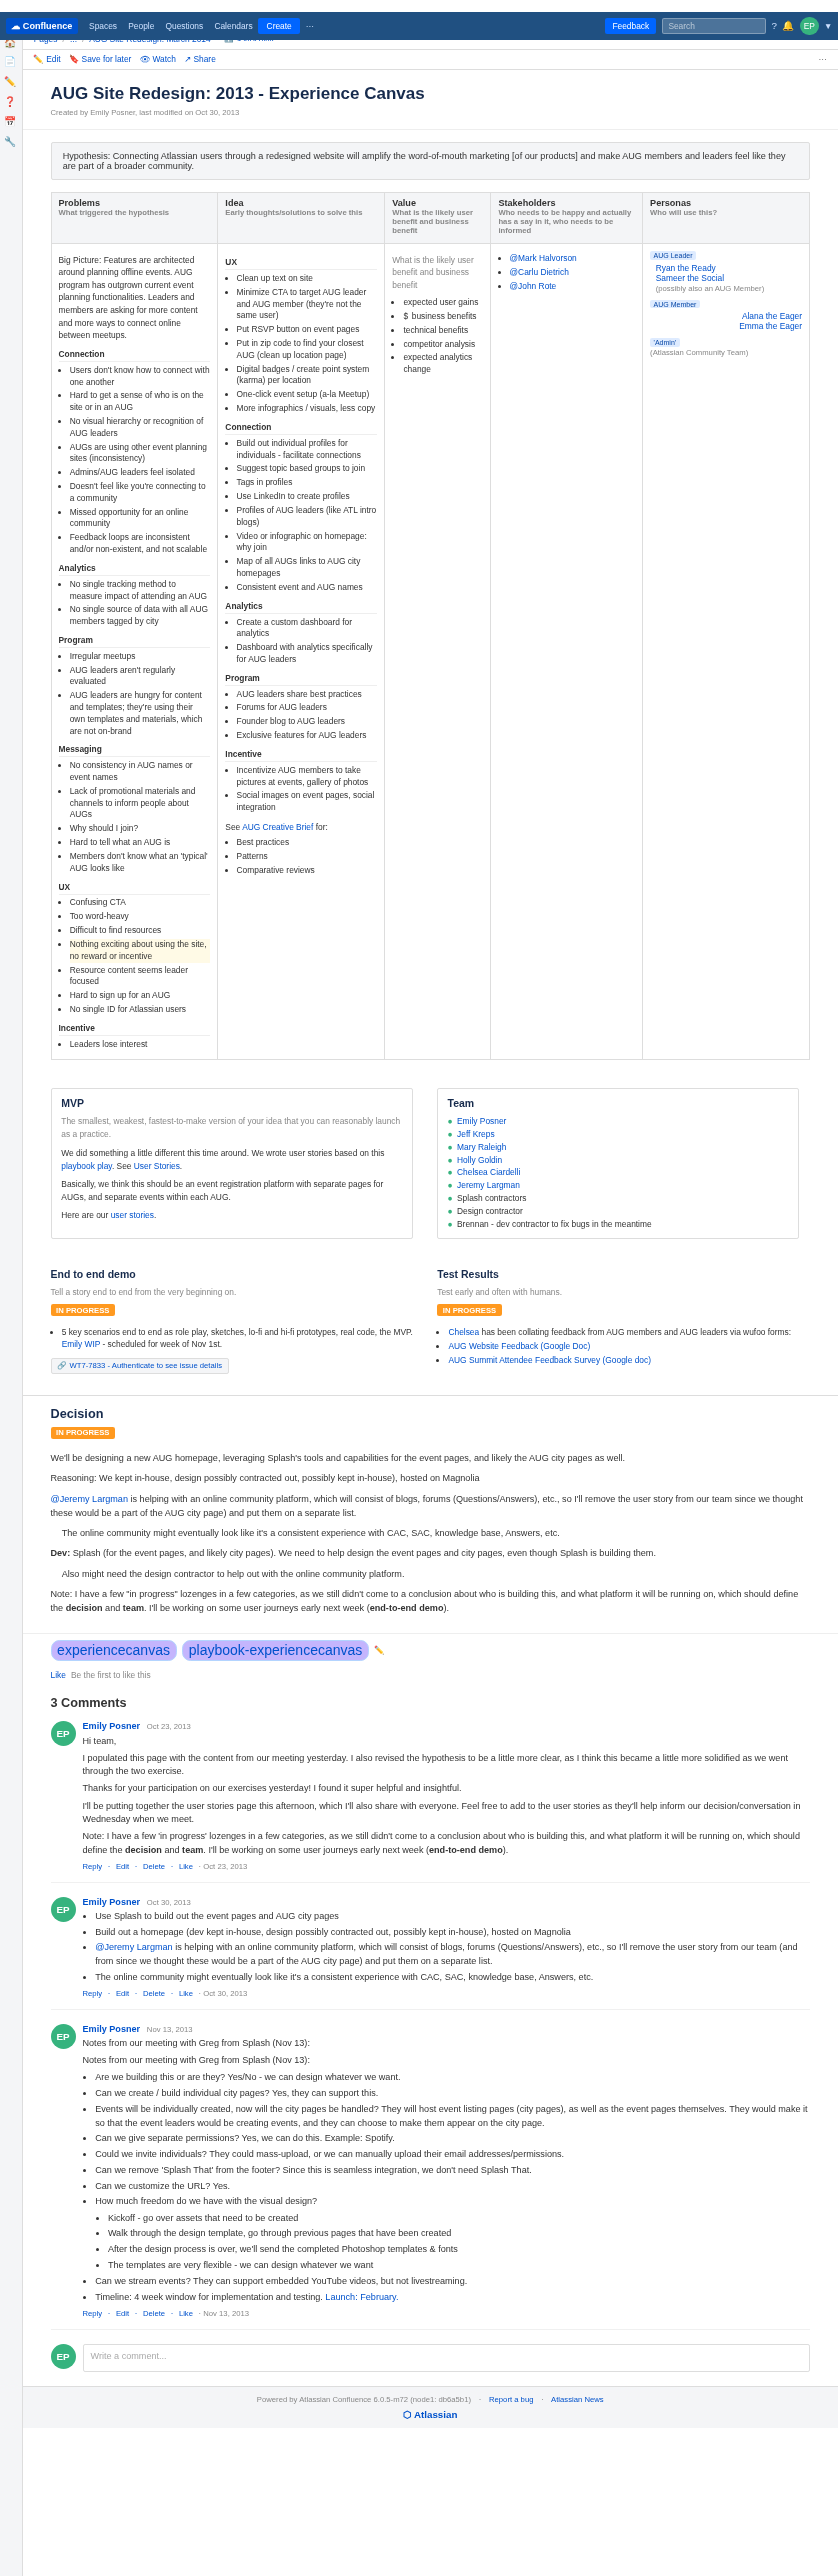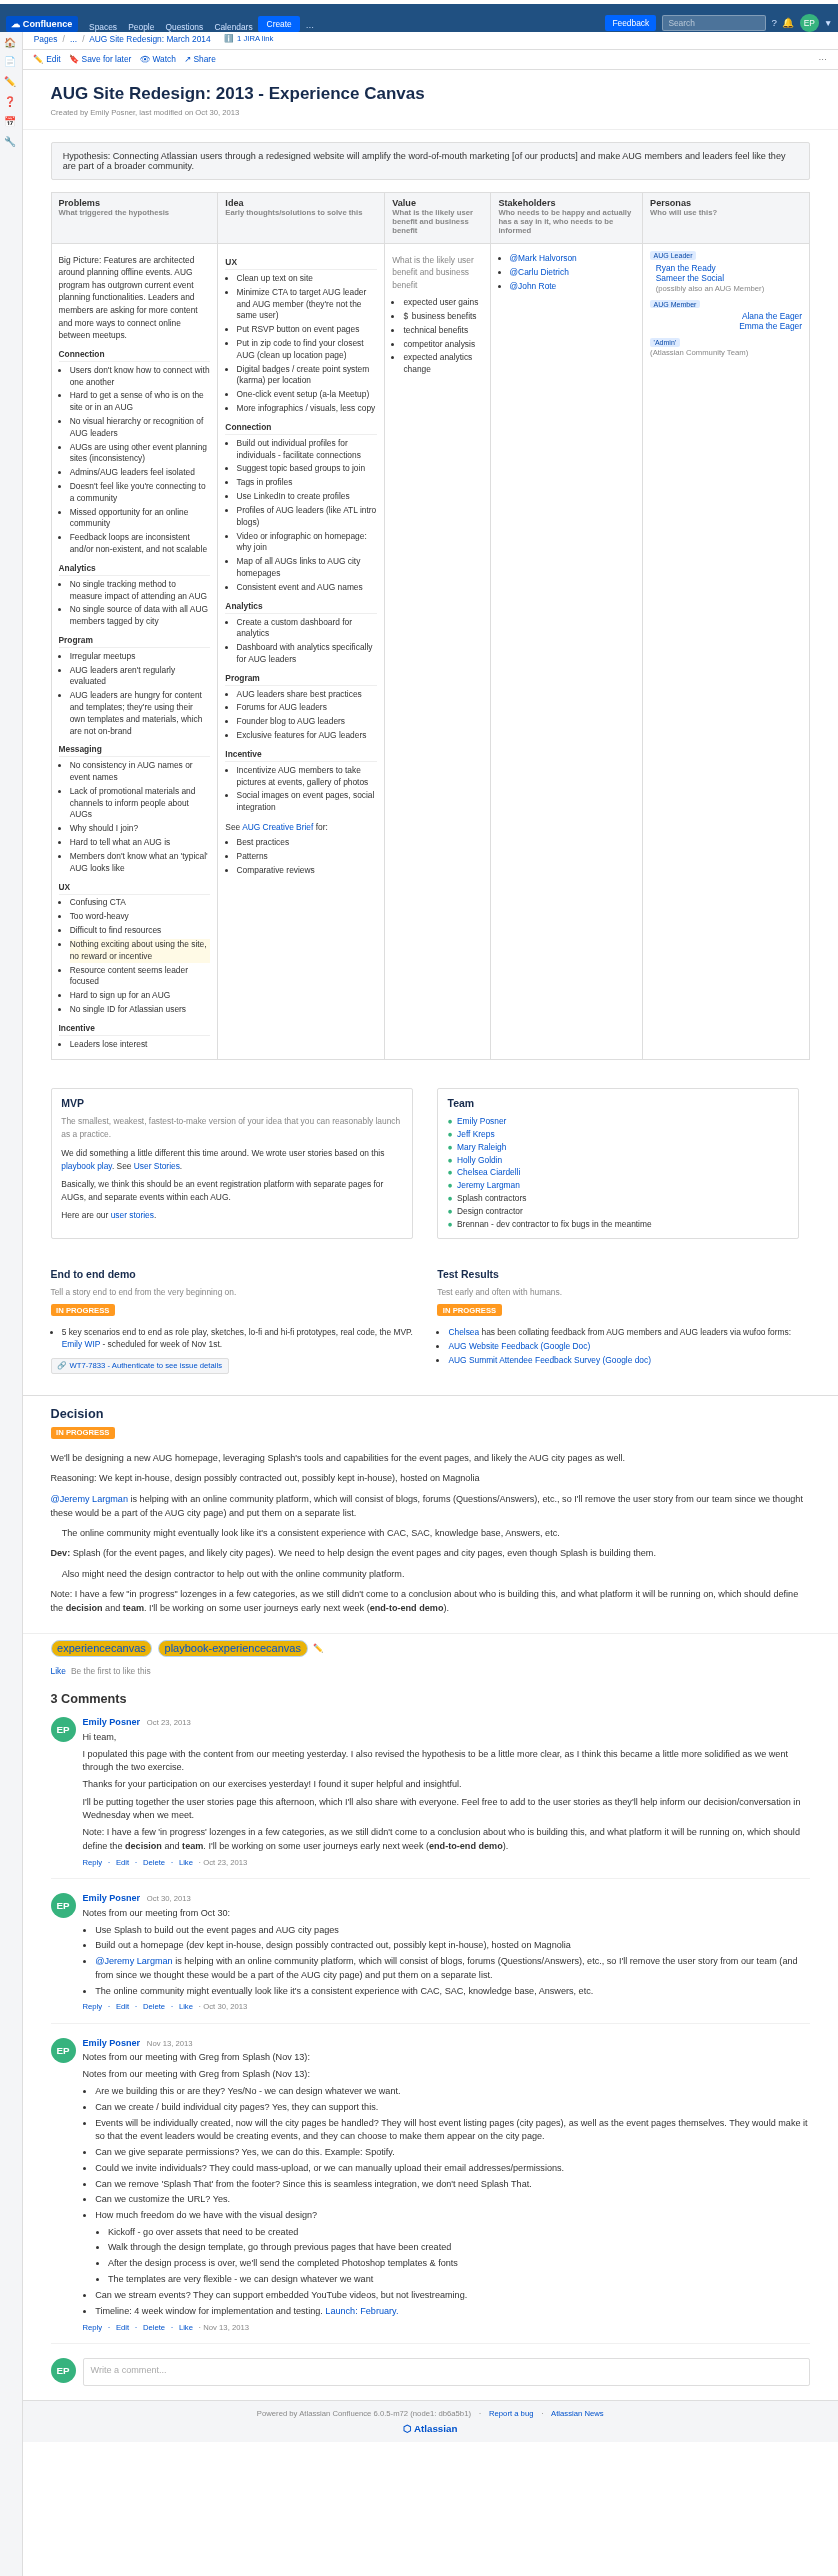--- a/index.html
+++ b/index.html
@@ -3,26 +3,26 @@
   <meta charset="utf-8">
   <style>
     * { box-sizing: border-box; margin: 0; padding: 0; }
     body { font-family: -apple-system, BlinkMacSystemFont, "Segoe UI", Arial, sans-serif; font-size: 9.1px; color: #333; background: #fff; }
     
     
     .top-nav {
       background: #205081;
       height: 28px;
       display: flex;
-      align-items: flex-end;
+      align-items: center;
       padding: 0 5.6px;
       color: #fff;
       font-size: 8.4px;
       position: sticky;
-      top: 4px;
+      top: 12px;
       z-index: 100;
     }
     .top-nav .nav-logo {
       background: #0052cc;
       padding: 2.8px 5.6px;
       border-radius: 2.1px;
       font-weight: bold;
       font-size: 9.1px;
       margin-right: 5.6px;
       color: #fff;
@@ -289,26 +289,26 @@
     
     .tags-row {
       padding: 5.6px 28px;
       display: flex;
       align-items: center;
       gap: 5.6px;
       border-top: 0.7px solid #eee;
       font-size: 8.4px;
     }
     .tag-badge {
-      background: #eab308;
+      background: #c4b5fd;
       border: 0.7px solid #b3d4ff;
       color: #0052cc;
       padding: 1.4px 5.6px;
       border-radius: 8.4px;
-      font-size: 11px;
+      font-size: 14px;
       cursor: pointer;
     }
     .like-section {
       padding: 4.2px 28px;
       font-size: 8.4px;
       color: #666;
     }
 
     
     .comments-section {
@@ -818,21 +818,20 @@
           </div>
         </div>
       </div>
 
       <div class="comment-item">
         <div class="avatar ep">EP</div>
         <div class="comment-body">
           <span class="comment-author">Emily Posner</span>
           <span class="comment-date">Oct 30, 2013</span>
           <div class="comment-text">
-            <p>Notes from our meeting from Oct 30:</p>
             <ul>
               <li>Use Splash to build out the event pages and AUG city pages</li>
               <li>Build out a homepage (dev kept in-house, design possibly contracted out, possibly kept in-house), hosted on Magnolia</li>
               <li><a class="link-blue">@Jeremy Largman</a> is helping with an online community platform, which will consist of blogs, forums (Questions/Answers), etc., so I'll remove the user story from our team (and from since we thought these would be a part of the AUG city page) and put them on a separate list.</li>
               <li>The online community might eventually look like it's a consistent experience with CAC, SAC, knowledge base, Answers, etc.</li>
             </ul>
           </div>
           <div class="comment-actions">
             <span>Reply</span>
             <span>·</span>

